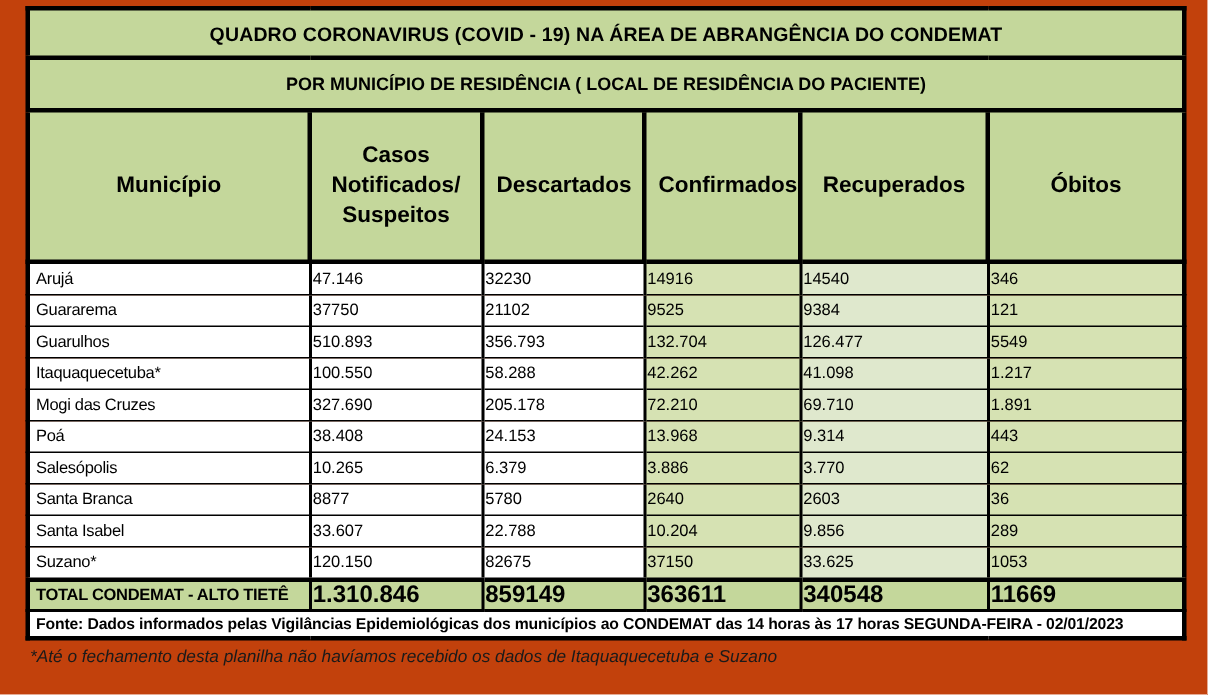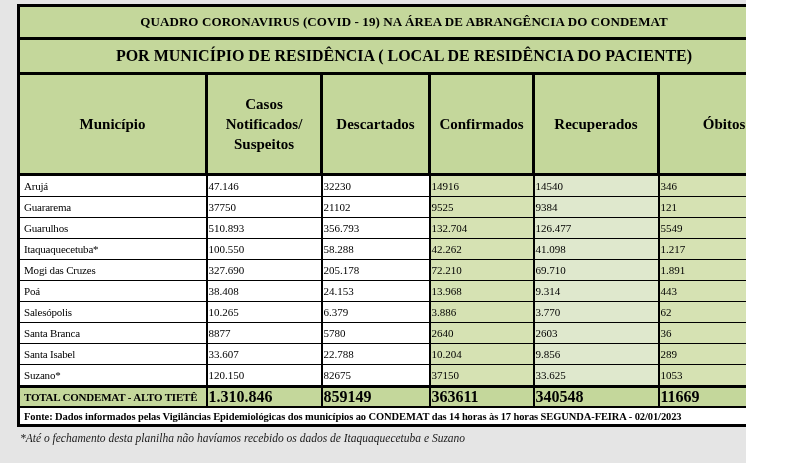--- a/index.html
+++ b/index.html
@@ -4,25 +4,24 @@
 <style>
   html, body {
     margin: 0;
     padding: 0;
     background: #ffffff;
     font-family: "Liberation Sans", sans-serif;
     color: #000000;
   }
   .sheet {
     position: relative;
-    width: 746px;
+    width: 805px;
     height: 463px;
-    background: #e5e5e5;
+    background: #c2410c;
     overflow: hidden;
-    font-family: Liberation Serif, serif;
   }
   table.covid {
     position: absolute;
     left: 17px;
     top: 4px;
     width: 771px;
     border-collapse: collapse;
     table-layout: fixed;
     border: 3px solid #000;
   }
@@ -34,21 +33,21 @@
     font-weight: bold;
     font-size: 13px;
     height: 28px;
     letter-spacing: 0.1px;
   }
   td.subtitle-cell {
     background: #c4d79b;
     border-bottom: 3px solid #000;
     text-align: center;
     font-weight: bold;
-    font-size: 16px;
+    font-size: 12px;
     height: 30px;
     margin-top: 47px;
   }
   
   tr.head-row th {
     background: #c4d79b;
     border-left: 3px solid #000;
     border-right: 3px solid #000;
     border-bottom: 3px solid #000;
     font-weight: bold;

